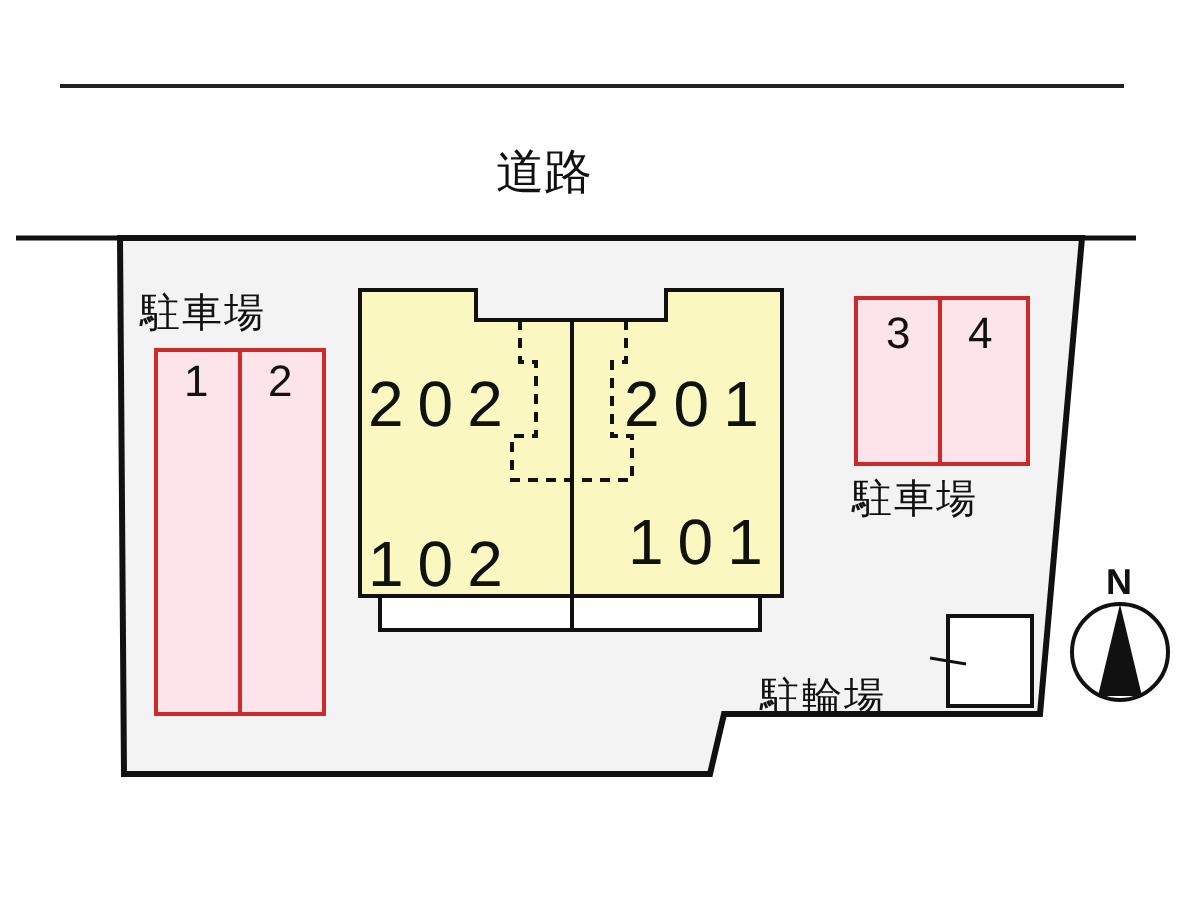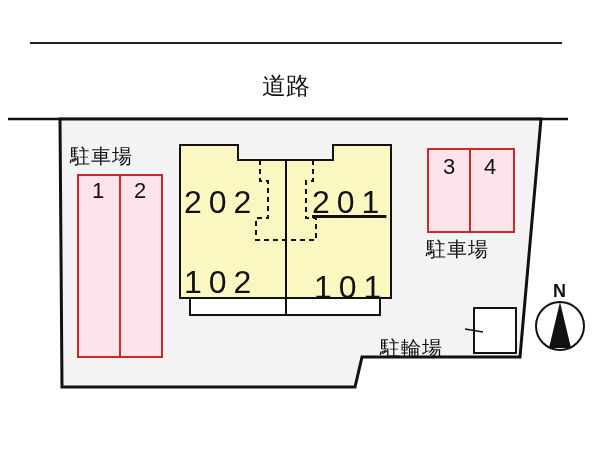--- a/index.html
+++ b/index.html
@@ -45,30 +45,30 @@
 
   <rect x="474" y="308" width="42" height="45" fill="#ffffff" stroke="#111" stroke-width="2"></rect>
   <line x1="465" y1="329" x2="483" y2="332" stroke="#111" stroke-width="1.5"></line>
 
   <g>
     <circle cx="560" cy="326" r="24" fill="#ffffff" stroke="#111" stroke-width="2"></circle>
     <polygon points="560,302 549,348 571,348" fill="#111"></polygon>
   </g>
 </svg>
 
-<div class="label road-label" style="left:262px; top:74px;text-align:center;">道路</div>
+<div class="label road-label" style="left:248px; top:74px;text-align:center;">道路</div>
 
 <div class="label lot-label" style="left:70px; top:146px;">駐車場</div>
 <div class="label space-num" style="left:92px; top:180px;">1</div>
 <div class="label space-num" style="left:134px; top:180px;">2</div>
 
 <div class="label space-num" style="left:443px; top:156px;">3</div>
 <div class="label space-num" style="left:484px; top:156px;">4</div>
 <div class="label lot-label" style="left:426px; top:239px;">駐車場</div>
 
 <div class="label unit-label" style="left:184px; top:186px;">202</div>
-<div class="label unit-label" style="left:312px; top:186px;text-decoration:underline;">201</div>
+<div class="label unit-label" style="left:312px; top:186px;">201</div>
 <div class="label unit-label" style="left:184px; top:266px;">102</div>
-<div class="label unit-label" style="left:314px; top:255px;margin-top:16px;">101</div>
+<div class="label unit-label" style="left:314px; top:255px;">101</div>
 
 <div class="label lot-label" style="left:380px; top:338px;">駐輪場</div>
 
 <div class="label compass-n" style="left:553px; top:282px;">N</div>
 
 </body></html>

